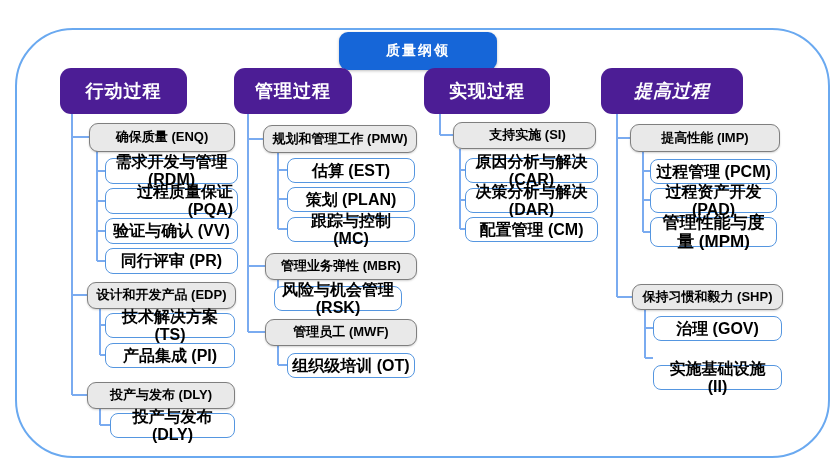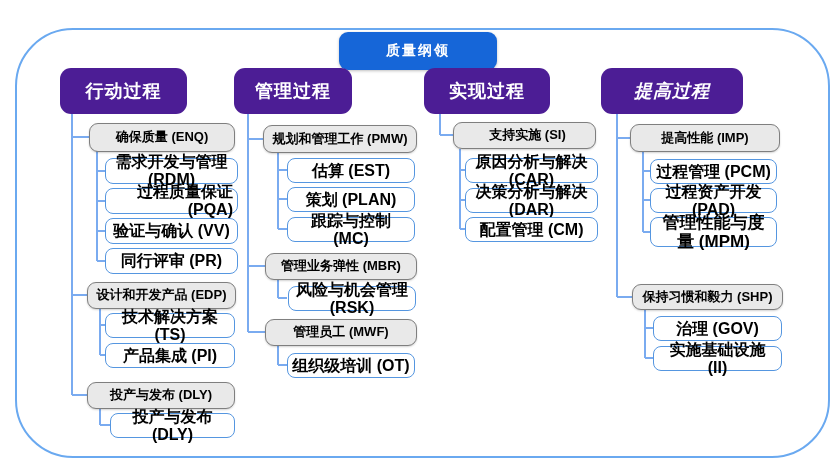--- a/index.html
+++ b/index.html
@@ -93,30 +93,30 @@
   <div class="box white-box" style="left:105px;top:313px;width:130px;height:25px;">技术解决方案 (TS)</div>
   <div class="box white-box" style="left:105px;top:343px;width:130px;height:25px;">产品集成 (PI)</div>
   <div class="box gray-box" style="left:87px;top:382px;width:148px;height:27px;">投产与发布 (DLY)</div>
   <div class="box white-box" style="left:110px;top:413px;width:125px;height:25px;">投产与发布 (DLY)</div>
 
   <div class="box gray-box" style="left:263px;top:125px;width:154px;height:28px;">规划和管理工作 (PMW)</div>
   <div class="box white-box" style="left:287px;top:158px;width:128px;height:25px;">估算 (EST)</div>
   <div class="box white-box" style="left:287px;top:187px;width:128px;height:25px;">策划 (PLAN)</div>
   <div class="box white-box" style="left:287px;top:217px;width:128px;height:25px;">跟踪与控制 (MC)</div>
   <div class="box gray-box" style="left:265px;top:253px;width:152px;height:27px;">管理业务弹性 (MBR)</div>
-  <div class="box white-box" style="left:288px;top:286px;width:128px;height:25px;">风险与机会管理 (RSK)</div>
+  <div class="box white-box" style="left:274px;top:286px;width:128px;height:25px;">风险与机会管理 (RSK)</div>
   <div class="box gray-box" style="left:265px;top:319px;width:152px;height:27px;">管理员工 (MWF)</div>
   <div class="box white-box" style="left:287px;top:353px;width:128px;height:25px;">组织级培训 (OT)</div>
 
   <div class="box gray-box" style="left:453px;top:122px;width:143px;height:27px;padding-left:6px;">支持实施 (SI)</div>
   <div class="box white-box" style="left:465px;top:158px;width:133px;height:25px;">原因分析与解决 (CAR)</div>
   <div class="box white-box" style="left:465px;top:188px;width:133px;height:25px;">决策分析与解决 (DAR)</div>
   <div class="box white-box" style="left:465px;top:217px;width:133px;height:25px;">配置管理 (CM)</div>
 
   <div class="box gray-box" style="left:630px;top:124px;width:150px;height:28px;">提高性能 (IMP)</div>
   <div class="box white-box" style="left:650px;top:159px;width:127px;height:25px;">过程管理 (PCM)</div>
   <div class="box white-box" style="left:650px;top:188px;width:127px;height:25px;">过程资产开发 (PAD)</div>
   <div class="box white-box" style="left:650px;top:217px;width:127px;height:30px;font-size:17px;">管理性能与度量 (MPM)</div>
   <div class="box gray-box" style="left:632px;top:284px;width:151px;height:26px;">保持习惯和毅力 (SHP)</div>
   <div class="box white-box" style="left:653px;top:316px;width:129px;height:25px;">治理 (GOV)</div>
-  <div class="box white-box" style="left:653px;top:346px;width:129px;height:25px;">实施基础设施 (II)</div>
+  <div class="box white-box" style="left:653px;top:365px;width:129px;height:25px;">实施基础设施 (II)</div>
 
 </div>
 
 </body></html>

